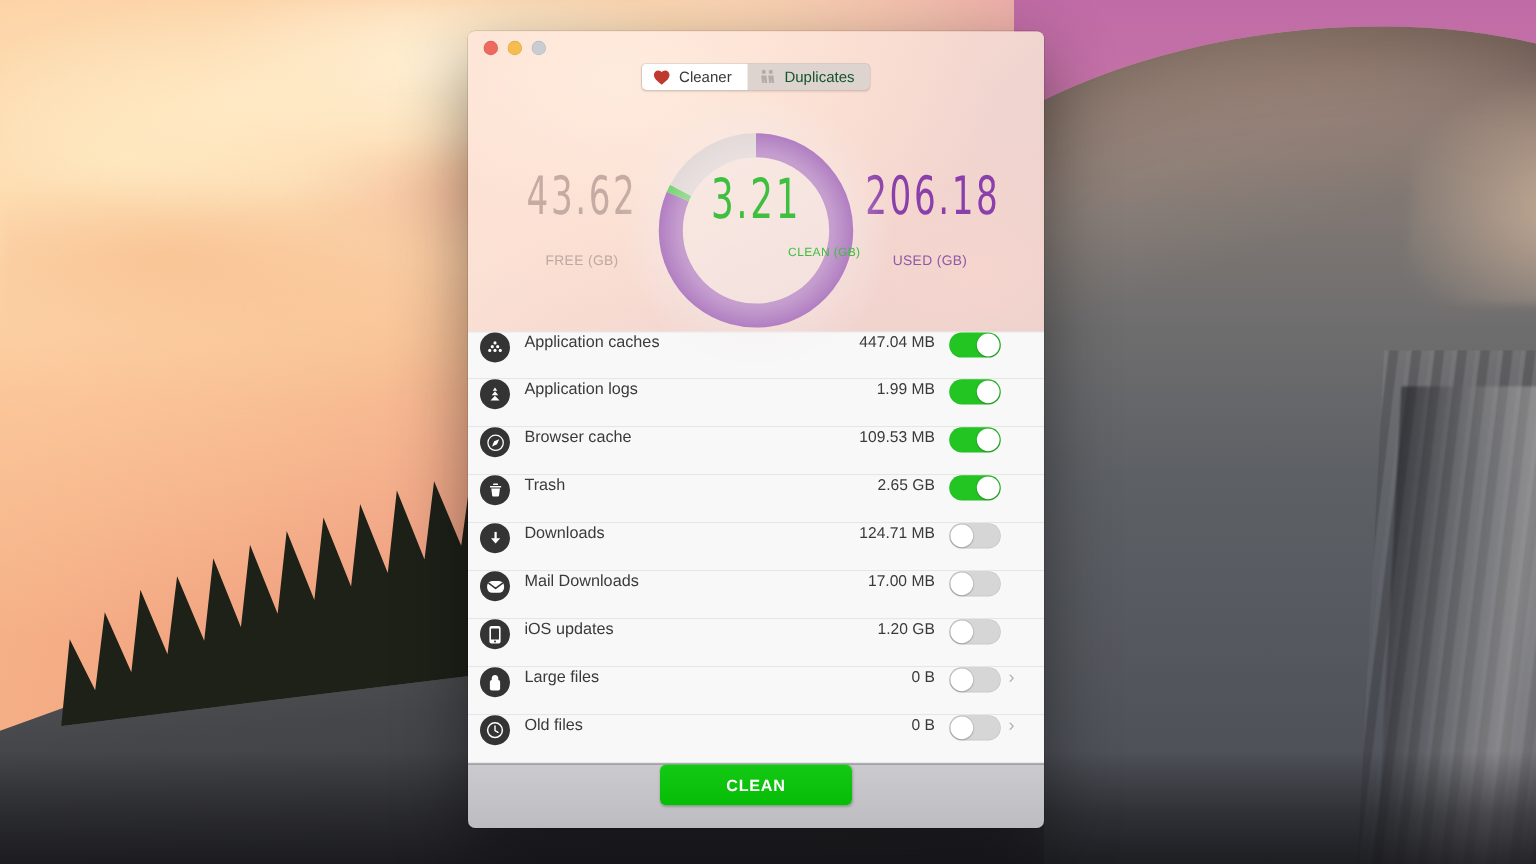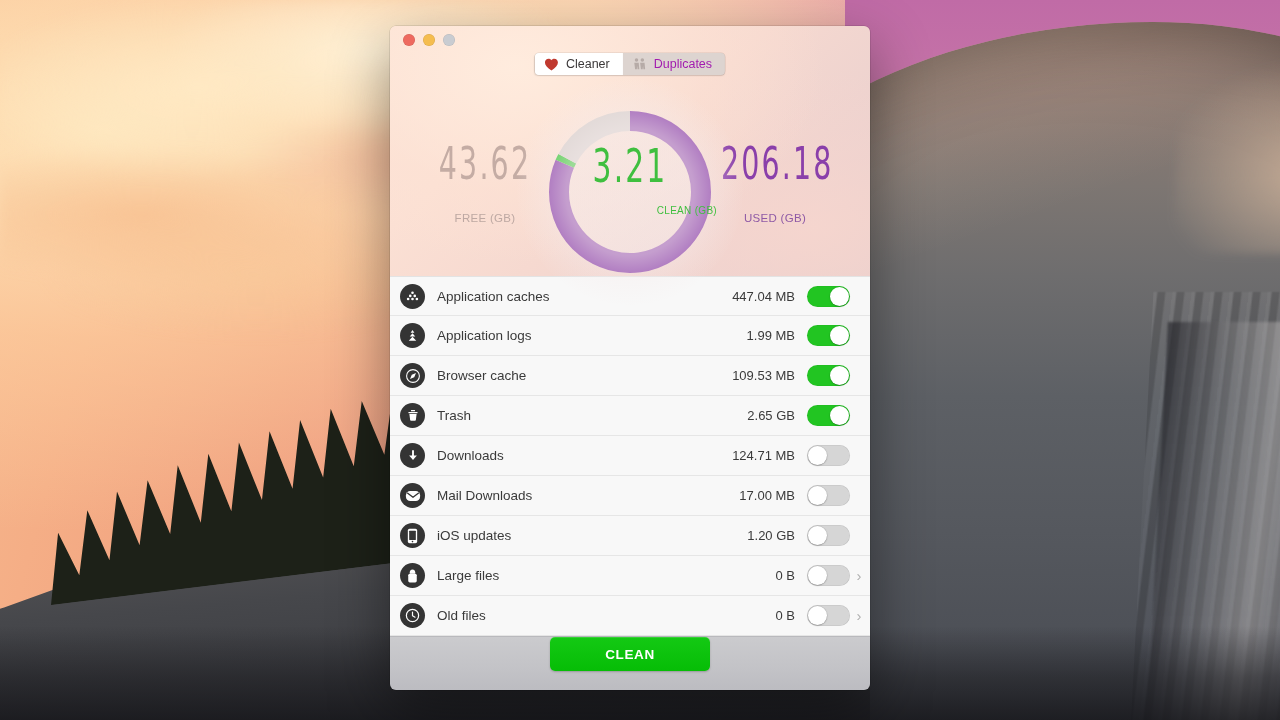--- a/index.html
+++ b/index.html
@@ -122,21 +122,21 @@
 
   
   .segmented {
     position:absolute; left:50%; top:27px; transform:translateX(-50%);
     display:flex; height:22px; border-radius:4px; overflow:hidden;
     background:#ddd4d0;
     box-shadow:0 0 0 0.5px rgba(0,0,0,0.12), 0 1px 1.5px rgba(0,0,0,0.10);
   }
   .seg {
     display:flex; align-items:center; gap:7px;
-    padding:0 13px 0 9px; font-size:12.5px; color:#a21caf;
+    padding:0 13px 0 9px; font-size:12.5px; color:#14532d;
     background:transparent;
   }
   .seg.active { background:#ffffff; color:#3b3839; }
   .seg-ico { display:flex; align-items:center; justify-content:center; width:15px; height:14px; }
 
   
   .donut-wrap { position:absolute; left:50%; top:79px; transform:translateX(-50%); width:174px; height:174px; }
   .donut-glow {
     position:absolute; left:-26px; top:-26px; width:226px; height:226px; border-radius:50%;
     background:radial-gradient(circle, rgba(245,236,236,0.55) 40%, rgba(245,236,236,0) 72%);
@@ -165,21 +165,21 @@
     transform:scaleX(0.72); letter-spacing:3px;
   }
   .center-lbl {
     position:absolute; left:0; right:0; top:100px; text-align:right;
     font-size:10px; color:#3fbf3f; letter-spacing:0.3px;
   }
 
   
   .list { background:#f8f8f8; }
   .row {
-    display:flex; align-items:center; height:40px; padding:0 4px 0 10px;
+    display:flex; align-items:flex-start; height:40px; padding:0 20px 0 10px;
     border-bottom:1px solid #e6e6e6; background:#f8f8f8;
   }
   .row:first-child { border-top:1px solid #e3e3e3; }
   .row-ico {
     width:25px; height:25px; border-radius:50%; background:#343434;
     display:flex; align-items:center; justify-content:center; flex:0 0 auto;
     margin-right:12px;
   }
   .row-label { flex:1 1 auto; font-size:13.5px; color:#3a3a3a; }
   .row-size { font-size:13px; color:#3a3a3a; margin-right:12px; white-space:nowrap; }

